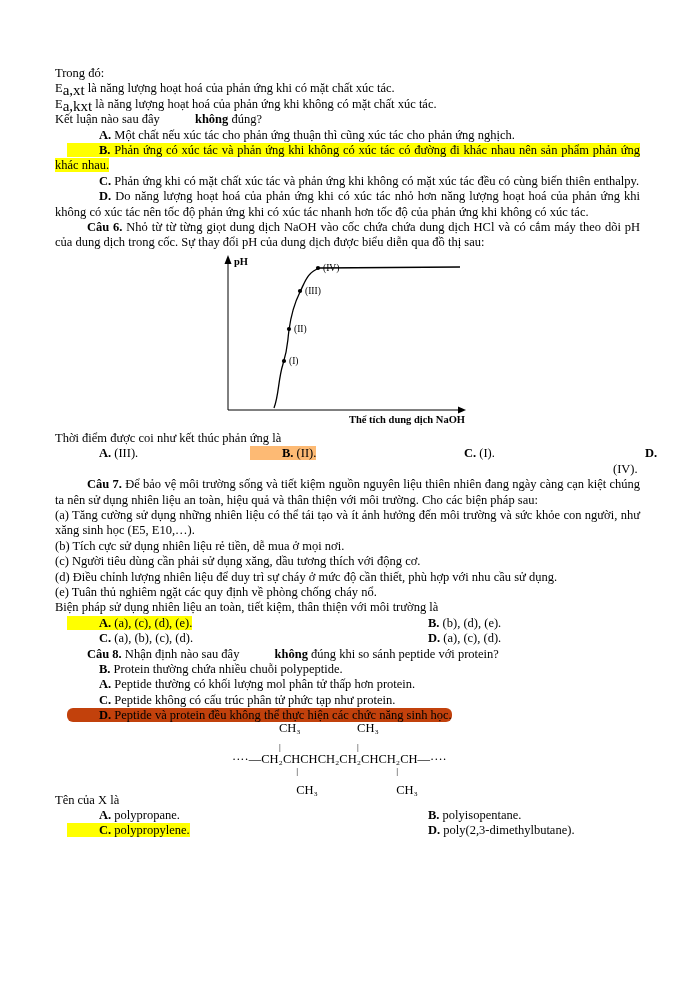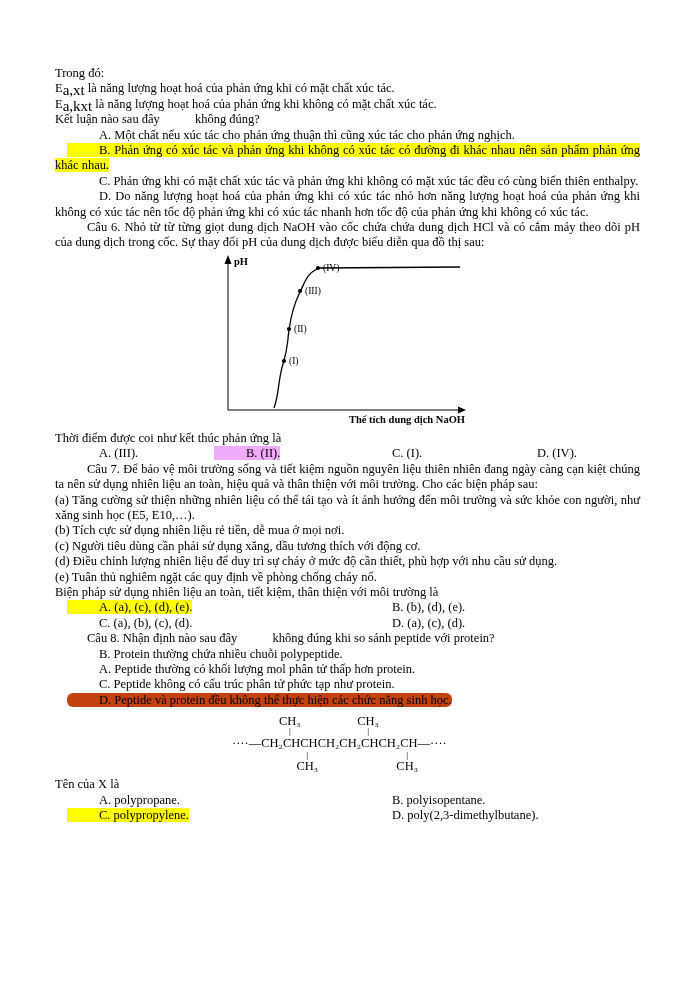--- a/index.html
+++ b/index.html
@@ -5,34 +5,34 @@
   * { margin:0; padding:0; box-sizing:border-box; }
   html,body { background:#ffffff; }
   body {
     width:694px; height:982px; overflow:hidden;
     font-family:"Liberation Serif","DejaVu Serif",serif;
     font-size:12.5px; color:#000;
   }
   .page { padding:66px 54px 0 55px; }
   p { line-height:15.4px; text-align:justify; }
   .option { text-indent:12px; }
-  b { font-weight:normal;padding-left:32px; }
+  b { font-weight:bold;padding-left:32px; }
   sub { font-size:15px; vertical-align:-3px; line-height:0; }
   .hl { background:#ffff00; }
-  .opt-row { display:grid; line-height:15.4px; padding-left:12px; }
+  .opt-row { display:grid; line-height:15.4px; padding-left:12px;gap:36px; }
   .row4 { grid-template-columns:147px 146px 145px 1fr; }
   .row2 { grid-template-columns:293px 1fr; }
   .graph-wrap { margin:1px 0 1px 157px; }
   svg text { font-family:"Liberation Serif","DejaVu Serif",serif; }
   
   .chem { position:relative; margin:3px 0 2px 177px; padding:25px 0 24px 0;
           white-space:nowrap; line-height:15px; }
   .carbon { position:relative; display:inline-block; }
   .br { position:absolute; left:-4px; width:22px; display:flex; flex-direction:column;
-        align-items:center; line-height:1.0; }
+        align-items:flex-start; line-height:1.0;gap:8px; }
   .br.top { bottom:100%; }
   .br.bot { top:100%; }
   .bond { font-size:9px; line-height:1.0; }
 </style>
 </head>
 <body>
 
 <div class="page">
 
   <p>Trong đó:</p>
@@ -71,27 +71,27 @@
 
       <text x="22" y="13" font-size="10.5" font-weight="bold">pH</text>
       <text x="253" y="171" font-size="10.5" font-weight="bold" text-anchor="end">Thể tích dung dịch NaOH</text>
     </svg>
   </div>
 
   <p>Thời điểm được coi như kết thúc phản ứng là</p>
 
   <div class="opt-row row4">
     <span><b>A.</b> <span>(III).</span></span>
-    <span><span class="hl" style="background: #f0abfc;"><b>B.</b> <span>(II).</span></span></span>
+    <span><span class="hl" style="background: #fdba74;"><b>B.</b> <span>(II).</span></span></span>
     <span><b>C.</b> <span>(I).</span></span>
     <span><b>D.</b> <span>(IV).</span></span>
   </div>
 
   <p><b>Câu 7.</b> <span>Để bảo vệ môi trường sống và tiết kiệm nguồn nguyên liệu thiên nhiên đang ngày càng cạn kiệt chúng ta nên sử dụng nhiên liệu an toàn, hiệu quả và thân thiện với môi trường. Cho các biện pháp sau:</span></p>
-  <p>(a) Tăng cường sử thiện những nhiên liệu có thể tái tạo và ít ảnh hưởng đến môi trường và sức khỏe con người, như xăng sinh học (E5, E10,…).</p>
+  <p>(a) Tăng cường sử dụng những nhiên liệu có thể tái tạo và ít ảnh hưởng đến môi trường và sức khỏe con người, như xăng sinh học (E5, E10,…).</p>
   <p>(b) Tích cực sử dụng nhiên liệu rẻ tiền, dễ mua ở mọi nơi.</p>
   <p>(c) Người tiêu dùng cần phải sử dụng xăng, dầu tương thích với động cơ.</p>
   <p>(d) Điều chỉnh lượng nhiên liệu để duy trì sự cháy ở mức độ cần thiết, phù hợp với nhu cầu sử dụng.</p>
   <p>(e) Tuân thủ nghiêm ngặt các quy định về phòng chống cháy nổ.</p>
   <p>Biện pháp sử dụng nhiên liệu an toàn, tiết kiệm, thân thiện với môi trường là</p>
 
   <div class="opt-row row2">
     <span><span class="hl" style="background: rgb(255, 255, 0);"><b>A.</b> <span>(a), (c), (d), (e).</span></span></span>
     <span><b>B.</b> <span>(b), (d), (e).</span></span>
   </div>

